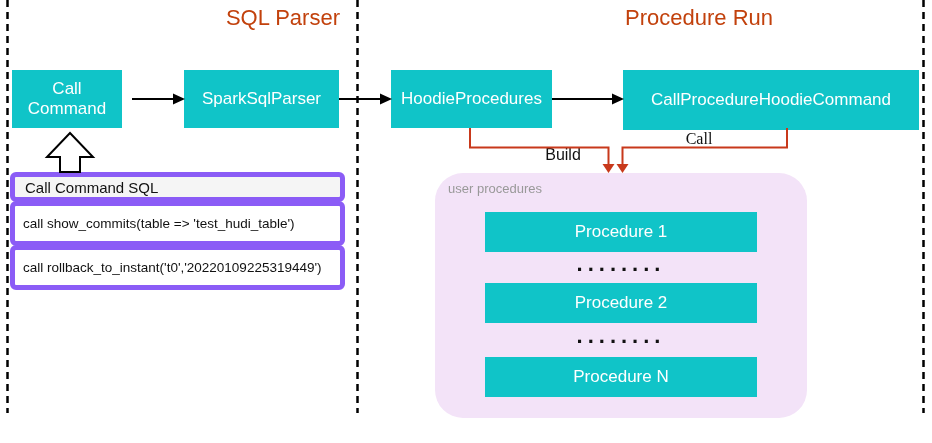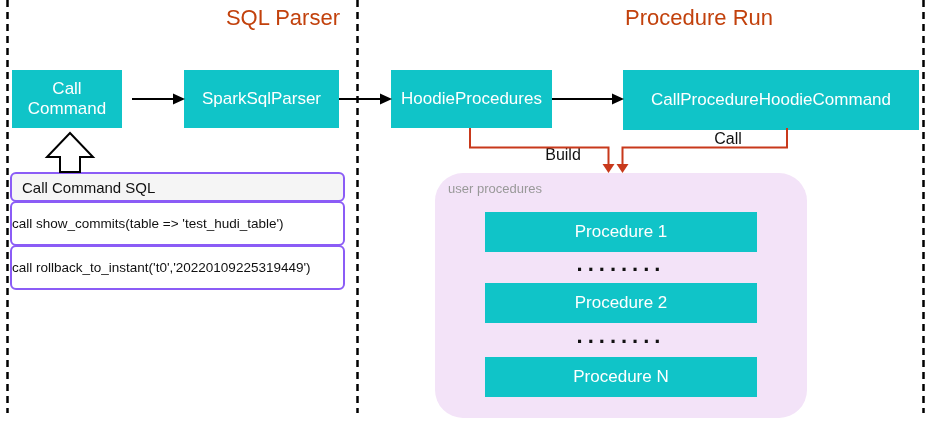--- a/index.html
+++ b/index.html
@@ -20,25 +20,25 @@
   .svg-overlay { position:absolute; inset:0; pointer-events:none; }
   .dashed { stroke:#000; stroke-width:2.5; stroke-dasharray:7 5; }
   .blk { stroke:#000; stroke-width:2; fill:none; }
   .blk-head { fill:#000; stroke:none; }
   .red-edge { stroke:var(--red,#c8391b); stroke-width:2; fill:none; }
   .red-head { fill:var(--red,#c8391b); stroke:none; }
   .hollow { fill:#fff; stroke:#000; stroke-width:2; stroke-linejoin:miter; }
   .edge-label { font-size:16px; color:#111; text-align:center; background:#fff; }
   .sql-panel { width:335px; }
   .sql-cell {
-    border:2px solid #8b5cf6; border-radius:6px; background:#fff;
+    border:5px solid #8b5cf6; border-radius:6px; background:#fff;
     margin-top:-1px; color:#111; display:flex; align-items:center;
   }
   .sql-header { height:30px; background:#f5f5f5; font-size:15px; padding-left:10px; }
-  .sql-row { height:45px; font-size:13.5px; white-space:nowrap; }
+  .sql-row { height:45px; font-size:13.5px; padding-left:8px; white-space:nowrap; }
   .purple-panel { background:var(--purple_bg,#f3e3f8); }
   .purple-label { font-size:13px; color:var(--gray,#999999); }
   .proc-box {
     position:absolute; left:50px; width:272px; height:40px;
     background:var(--teal,#10c4c8); color:#fff; display:flex;
     align-items:center; justify-content:center; font-size:17px; font-weight:500;
   }
   .dots-row {
     position:absolute; left:50px; width:272px; text-align:center;
     color:#111; font-size:22px; font-weight:700; letter-spacing:5px; line-height:14px;
@@ -66,21 +66,21 @@
   <div class="abs purple-panel" style="left:435px; top:173px; width:372px; height:245px;border-radius:28px;">
     <div class="abs purple-label" style="left:13px; top:8px;">user procedures</div>
     <div class="proc-box" style="top:39px;">Procedure 1</div>
     <div class="dots-row" style="top:84px;">........</div>
     <div class="proc-box" style="top:110px;text-align:right;">Procedure 2</div>
     <div class="dots-row" style="top:156px;">........</div>
     <div class="proc-box" style="top:184px;">Procedure N</div>
   </div>
 
   <div class="abs edge-label" style="left:521px; top:130px; width:84px;margin-top:16px;">Build</div>
-  <div class="abs edge-label" style="left:686px; top:130px; width:84px;">Call</div>
+  <div class="abs edge-label" style="left:657px; top:130px; width:84px;font-family:Liberation Serif, serif;">Call</div>
 
   <svg class="svg-overlay" width="932" height="443" viewBox="0 0 932 443">
 
     <line class="dashed" x1="7.5" y1="0" x2="7.5" y2="413"></line>
     <line class="dashed" x1="357.5" y1="0" x2="357.5" y2="413"></line>
     <line class="dashed" x1="923.5" y1="0" x2="923.5" y2="413"></line>
 
     <g>
       <line class="blk" x1="132" y1="99" x2="173" y2="99"></line>
       <polygon class="blk-head" points="173,93.5 173,104.5 185,99"></polygon>

